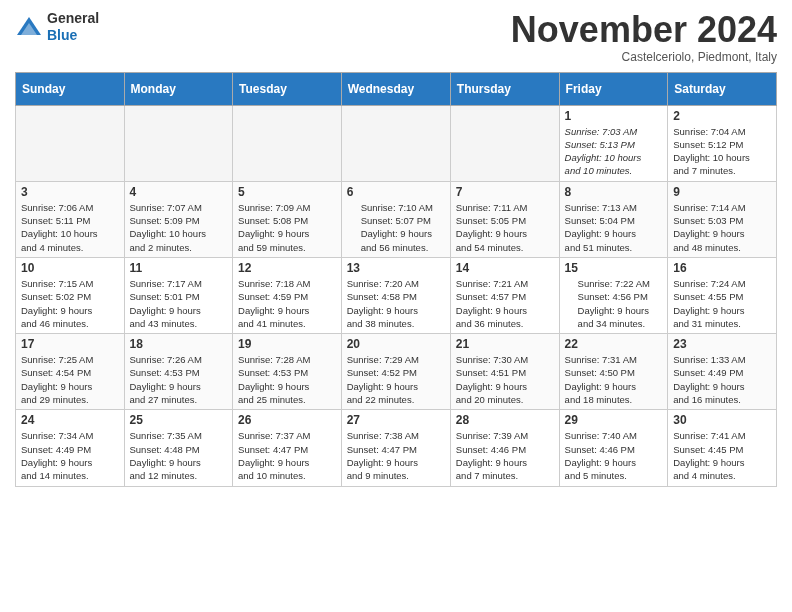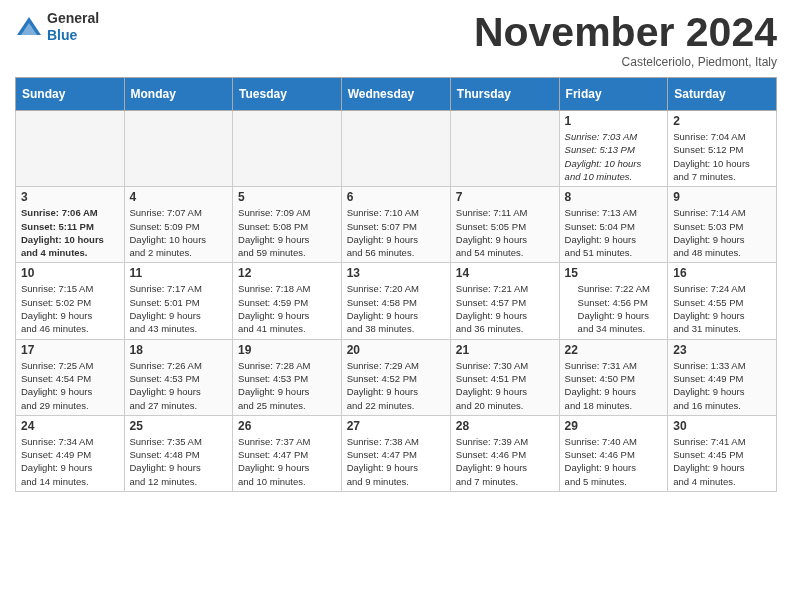--- a/index.html
+++ b/index.html
@@ -30,21 +30,21 @@
     .logo-text .general { color: #333; }
     .logo-text .blue { color: #1a6fb5; }
     .logo-icon {
       width: 28px;
       height: 28px;
     }
     .title-area {
       text-align: right;
     }
     .month-title {
-      font-size: 41px;
+      font-size: 36px;
       font-weight: bold;
       color: #333;
       line-height: 1.1;
     }
     .location-title {
       font-size: 12px;
       color: #555;
     }
     .calendar {
       width: 100%;
@@ -136,42 +136,42 @@
           <div class="day-number">2</div>
           <div class="day-info" style="white-space: pre-line;">Sunrise: 7:04 AM
 Sunset: 5:12 PM
 Daylight: 10 hours
 and 7 minutes.</div>
         </td>
       </tr>
       <tr>
         <td>
           <div class="day-number">3</div>
-          <div class="day-info" style="white-space: pre-line; font-weight: bold;">Sunrise: 7:06 AM
+          <div class="day-info" style="white-space: pre-line;">Sunrise: 7:06 AM
 Sunset: 5:11 PM
 Daylight: 10 hours
 and 4 minutes.</div>
         </td>
         <td>
           <div class="day-number">4</div>
           <div class="day-info" style="white-space: pre-line;">Sunrise: 7:07 AM
 Sunset: 5:09 PM
 Daylight: 10 hours
 and 2 minutes.</div>
         </td>
         <td>
           <div class="day-number">5</div>
           <div class="day-info" style="white-space: pre-line;">Sunrise: 7:09 AM
 Sunset: 5:08 PM
 Daylight: 9 hours
 and 59 minutes.</div>
         </td>
         <td>
           <div class="day-number">6</div>
-          <div class="day-info" style="white-space: pre-line;">Sunrise: 7:10 AM
+          <div class="day-info" style="white-space: pre-line; margin-left: 14px;">Sunrise: 7:10 AM
 Sunset: 5:07 PM
 Daylight: 9 hours
 and 56 minutes.</div>
         </td>
         <td>
           <div class="day-number">7</div>
           <div class="day-info" style="white-space: pre-line;">Sunrise: 7:11 AM
 Sunset: 5:05 PM
 Daylight: 9 hours
 and 54 minutes.</div>

